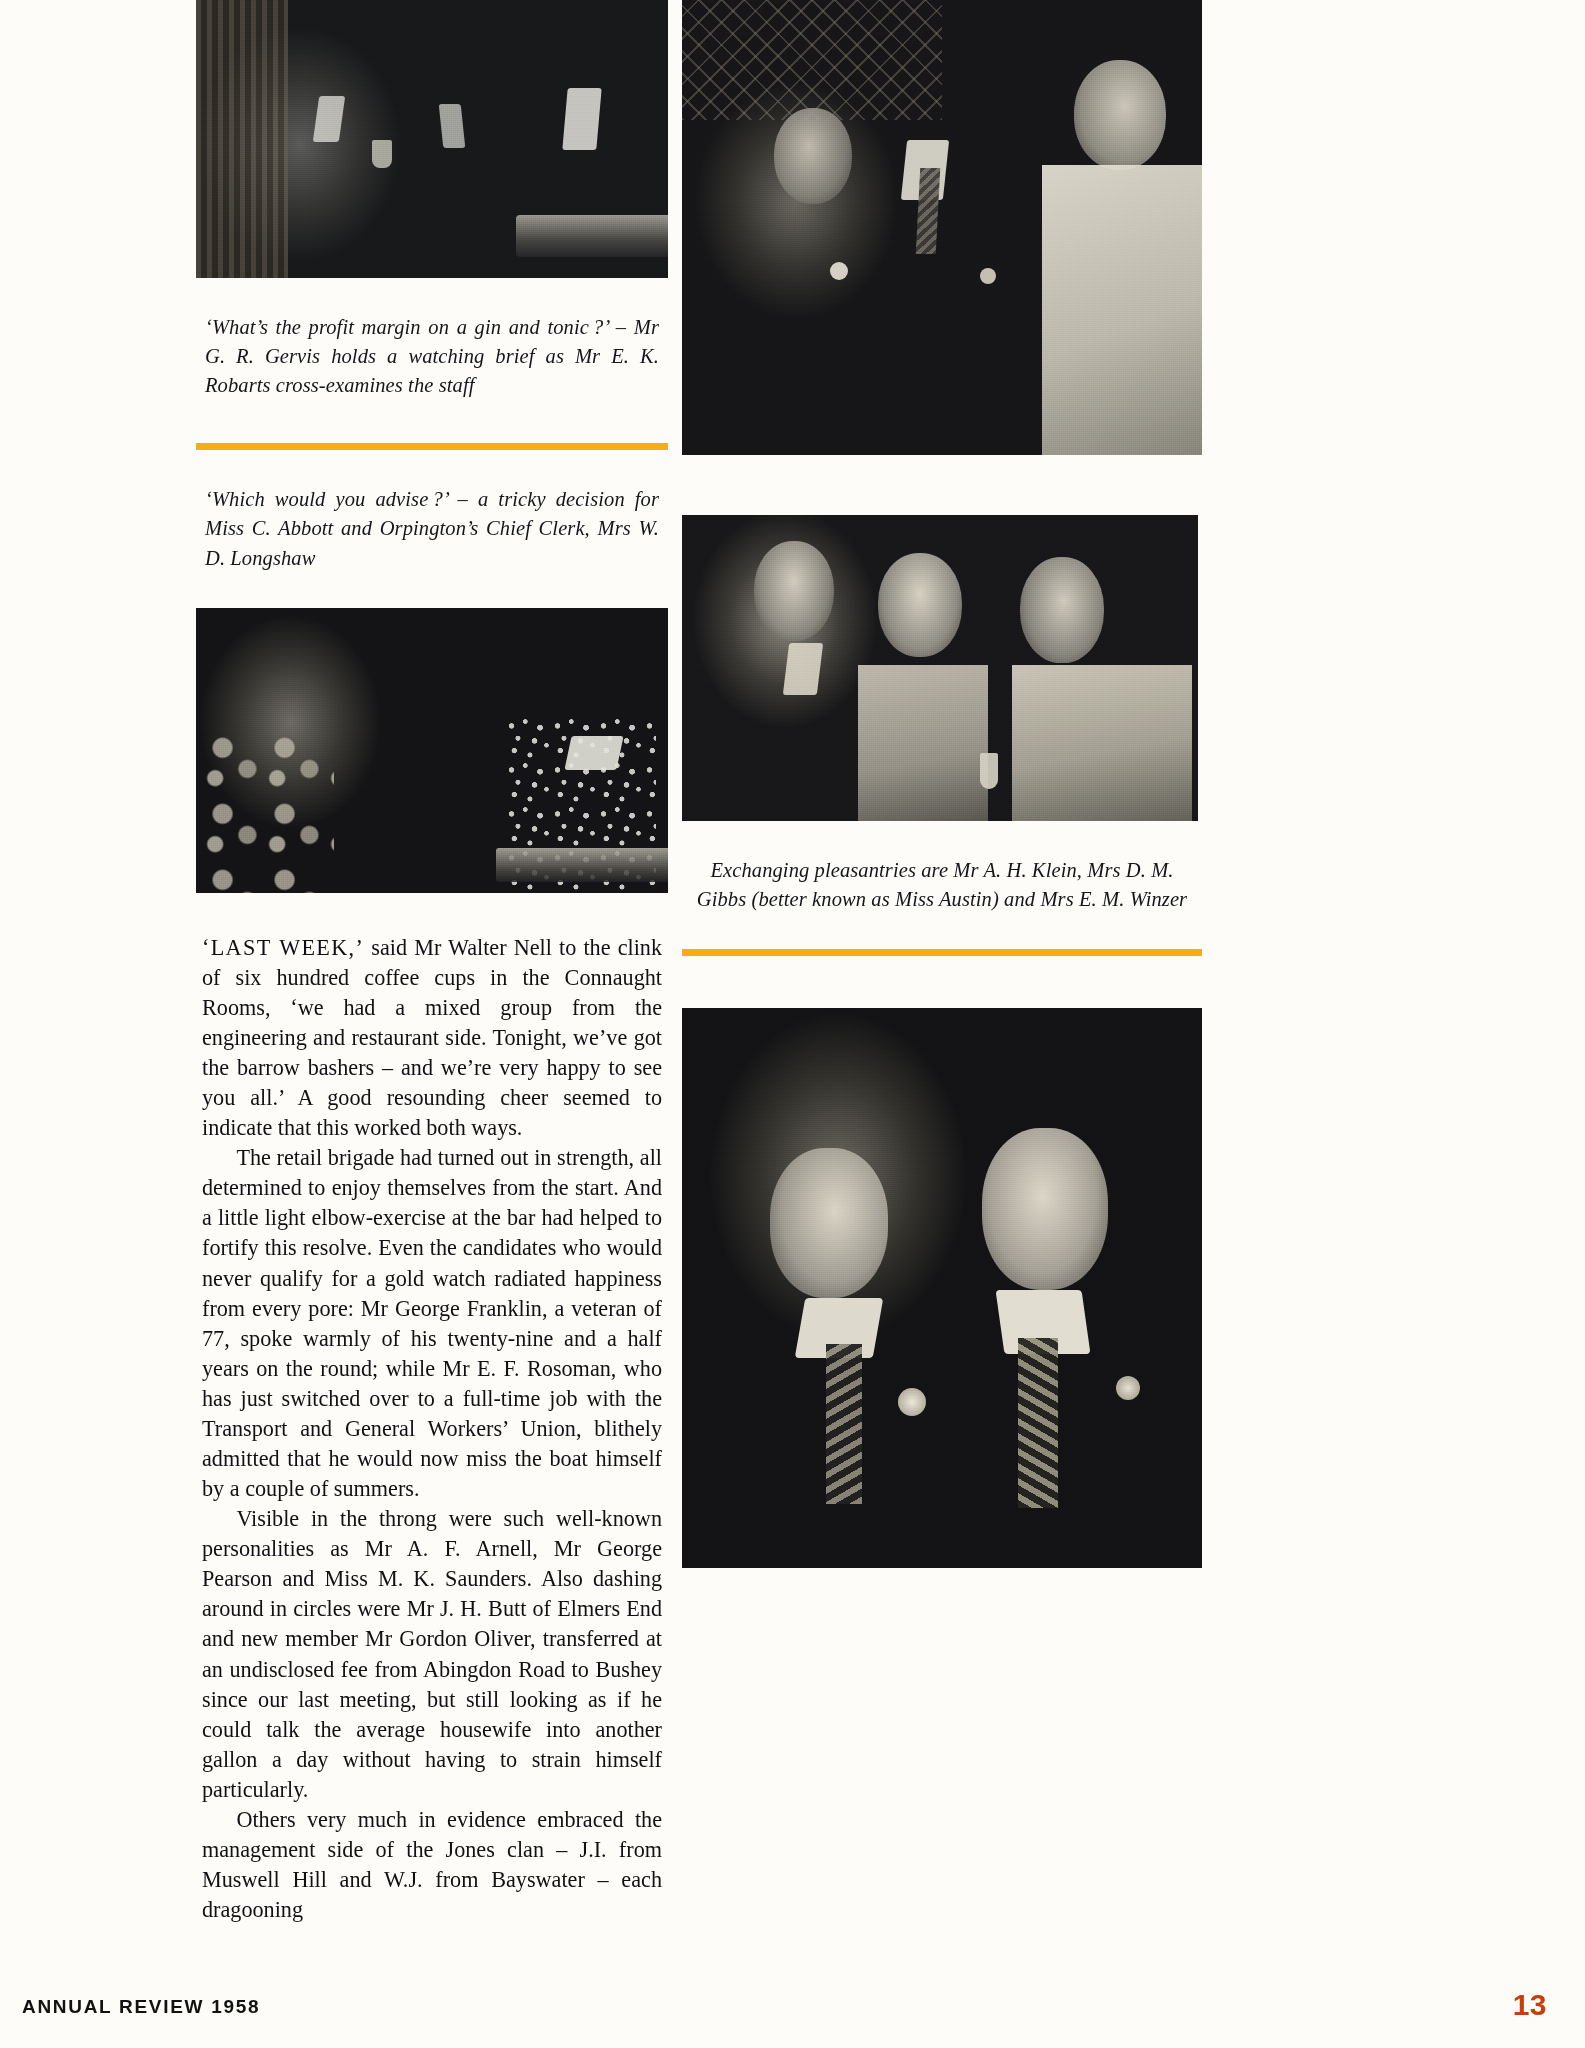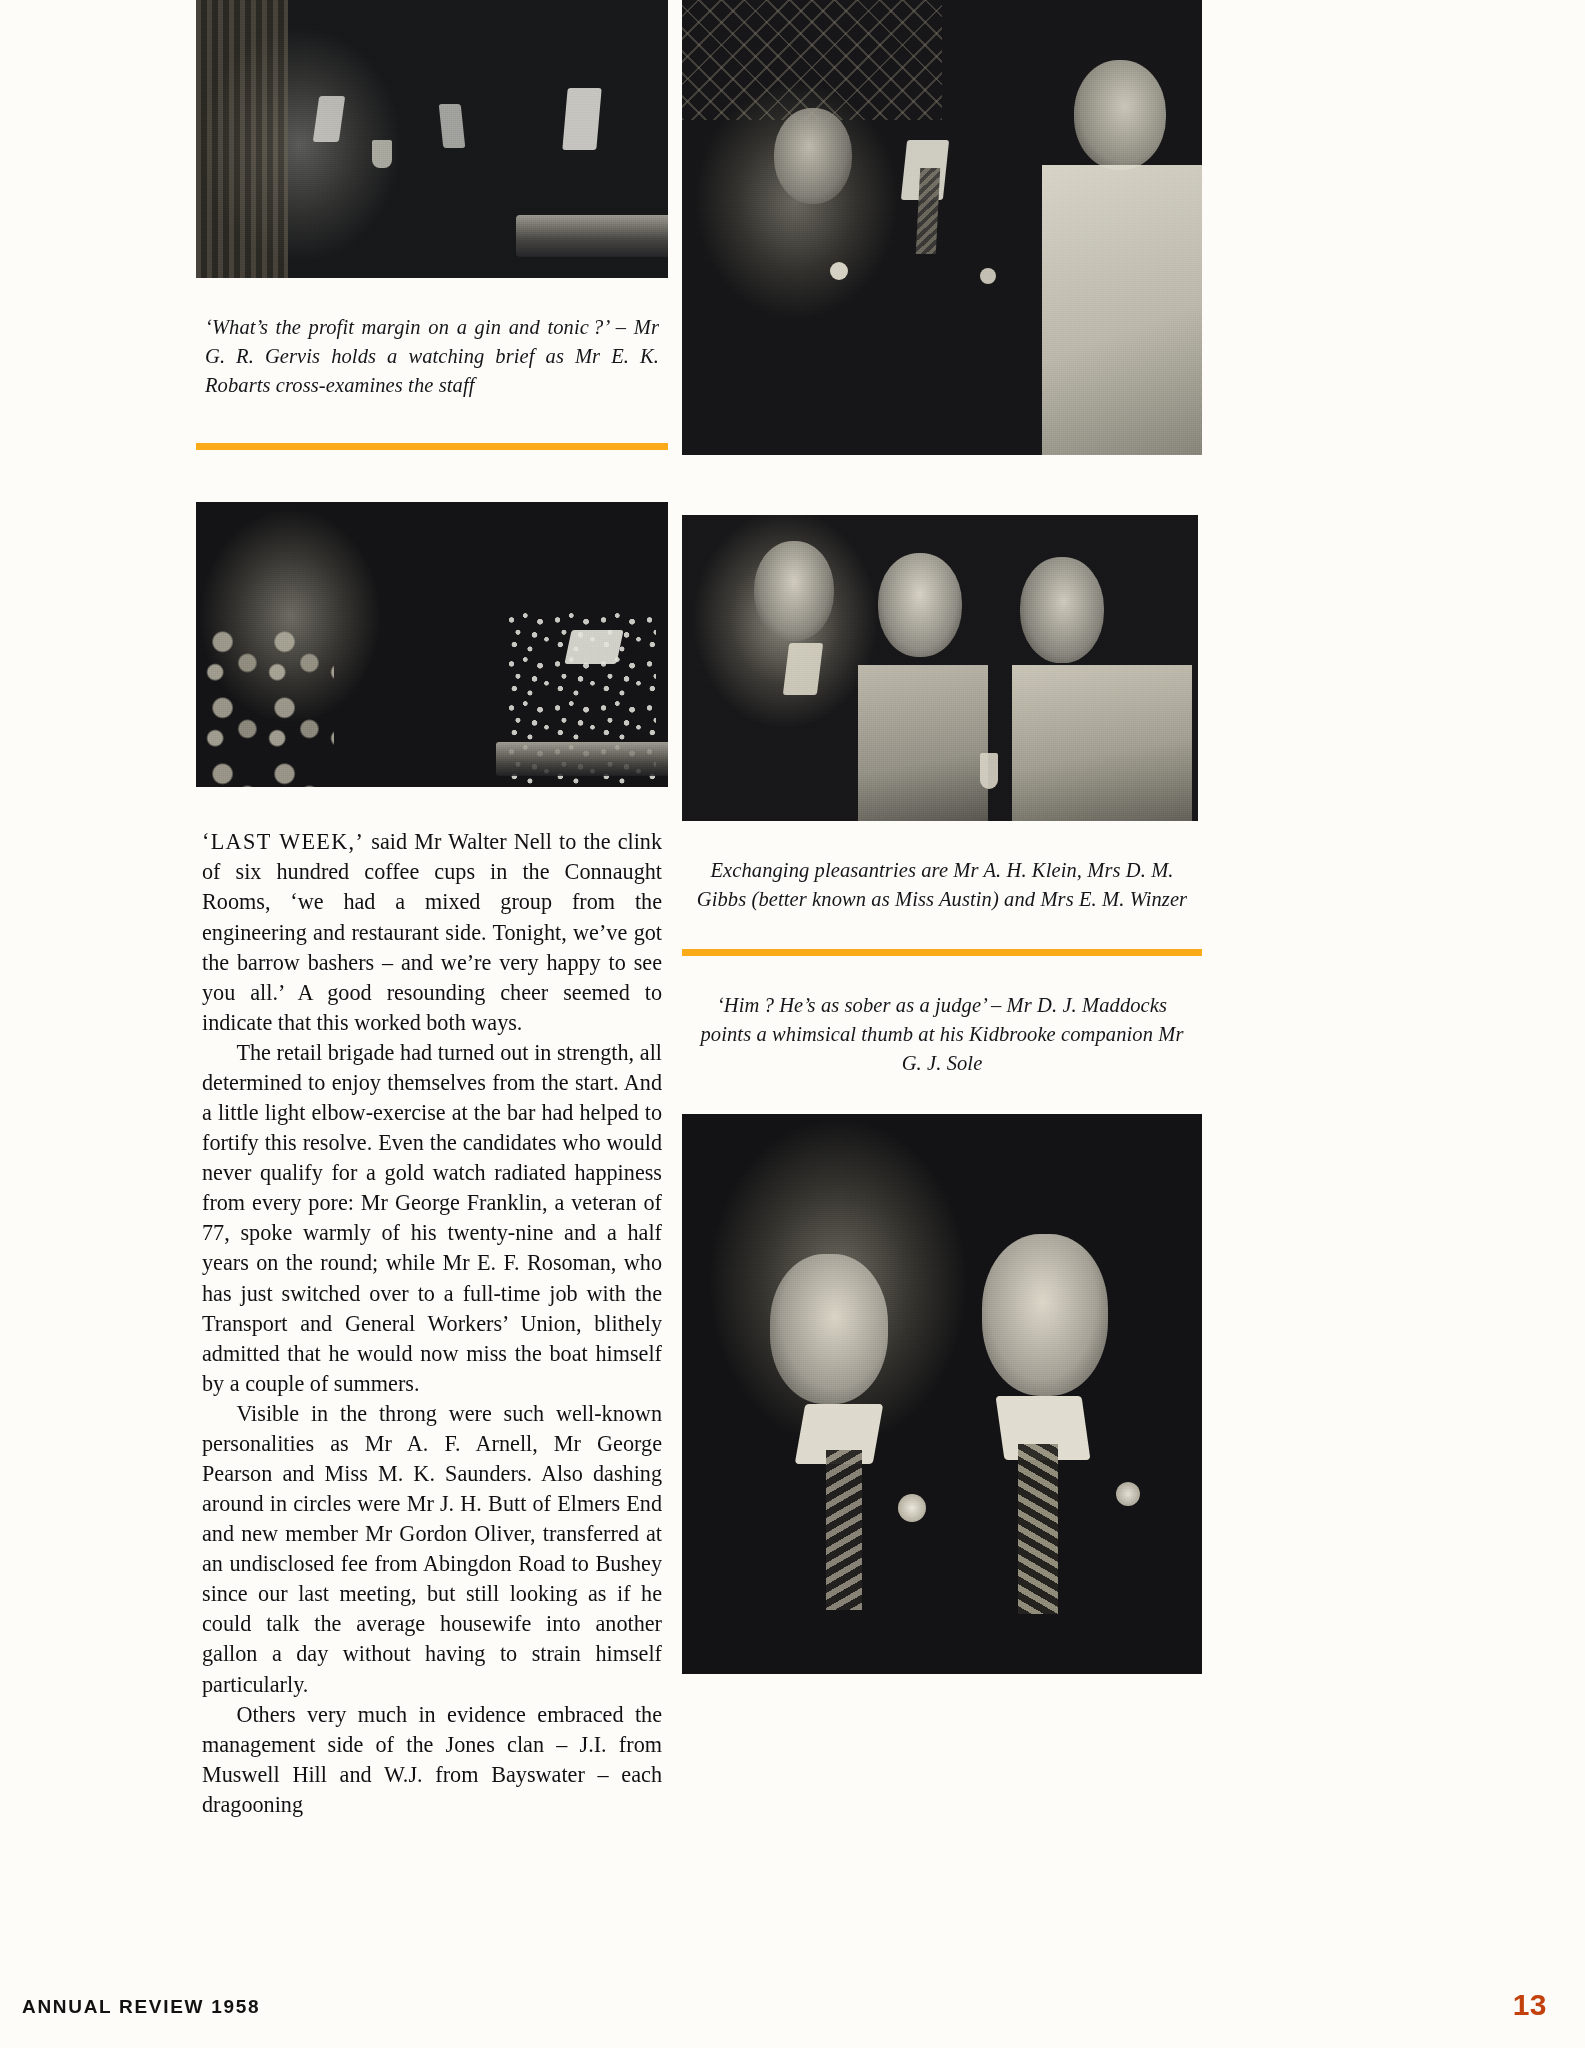--- a/index.html
+++ b/index.html
@@ -167,20 +167,21 @@
     <div class="spacer-md"></div>
 
     <p class="caption">‘What’s the profit margin on a gin and tonic ?’ – Mr G. R. Gervis holds a watching brief as Mr E. K. Robarts cross-examines the staff</p>
 
     <div class="spacer-lg"></div>
 
     <hr class="rule-orange">
 
     <div class="spacer-md"></div>
 
+    <p class="caption">‘Which would you advise ?’ – a tricky decision for Miss C. Abbott and Orpington’s Chief Clerk, Mrs W. D. Longshaw</p>
 
     <div class="spacer-md"></div>
 
     <div class="photo" style="height:285px;">
       <div class="photo-inner" style="background:
           radial-gradient(ellipse 110px 130px at 20% 40%, #6d6a63 0%, #33322e 50%, #141416 82%),
           radial-gradient(ellipse 120px 140px at 50% 42%, #7a776e 0%, #34332f 52%, #141416 84%),
           radial-gradient(ellipse 95px 150px at 82% 40%, #57554e 0%, #2a2a29 52%, #111113 84%),
           linear-gradient(180deg,#26272a 0%, #17181a 60%, #0d0e10 100%);">
       </div>
@@ -295,21 +296,20 @@
     <div class="spacer-md"></div>
 
     <p class="caption tight">Exchanging pleasantries are Mr A. H. Klein, Mrs D. M. Gibbs (better known as Miss Austin) and Mrs E. M. Winzer</p>
 
     <div class="spacer-md"></div>
 
     <hr class="rule-orange">
 
     <div class="spacer-md"></div>
 
-    <p class="caption tight">‘Him ? He’s as sober as a judge’ – Mr D. J. Maddocks points a whimsical thumb at his Kidbrooke companion Mr G. J. Sole</p>
 
     <div class="spacer-md"></div>
 
     <div class="photo" style="height:560px;">
       <div class="photo-inner" style="background:
           radial-gradient(ellipse 150px 190px at 30% 30%, #6e6a61 0%, #32312c 52%, #131315 86%),
           radial-gradient(ellipse 170px 210px at 74% 24%, #8a867b 0%, #3e3c36 52%, #141416 86%),
           linear-gradient(180deg,#232426 0%, #141517 62%, #0a0b0d 100%);">
       </div>
 

